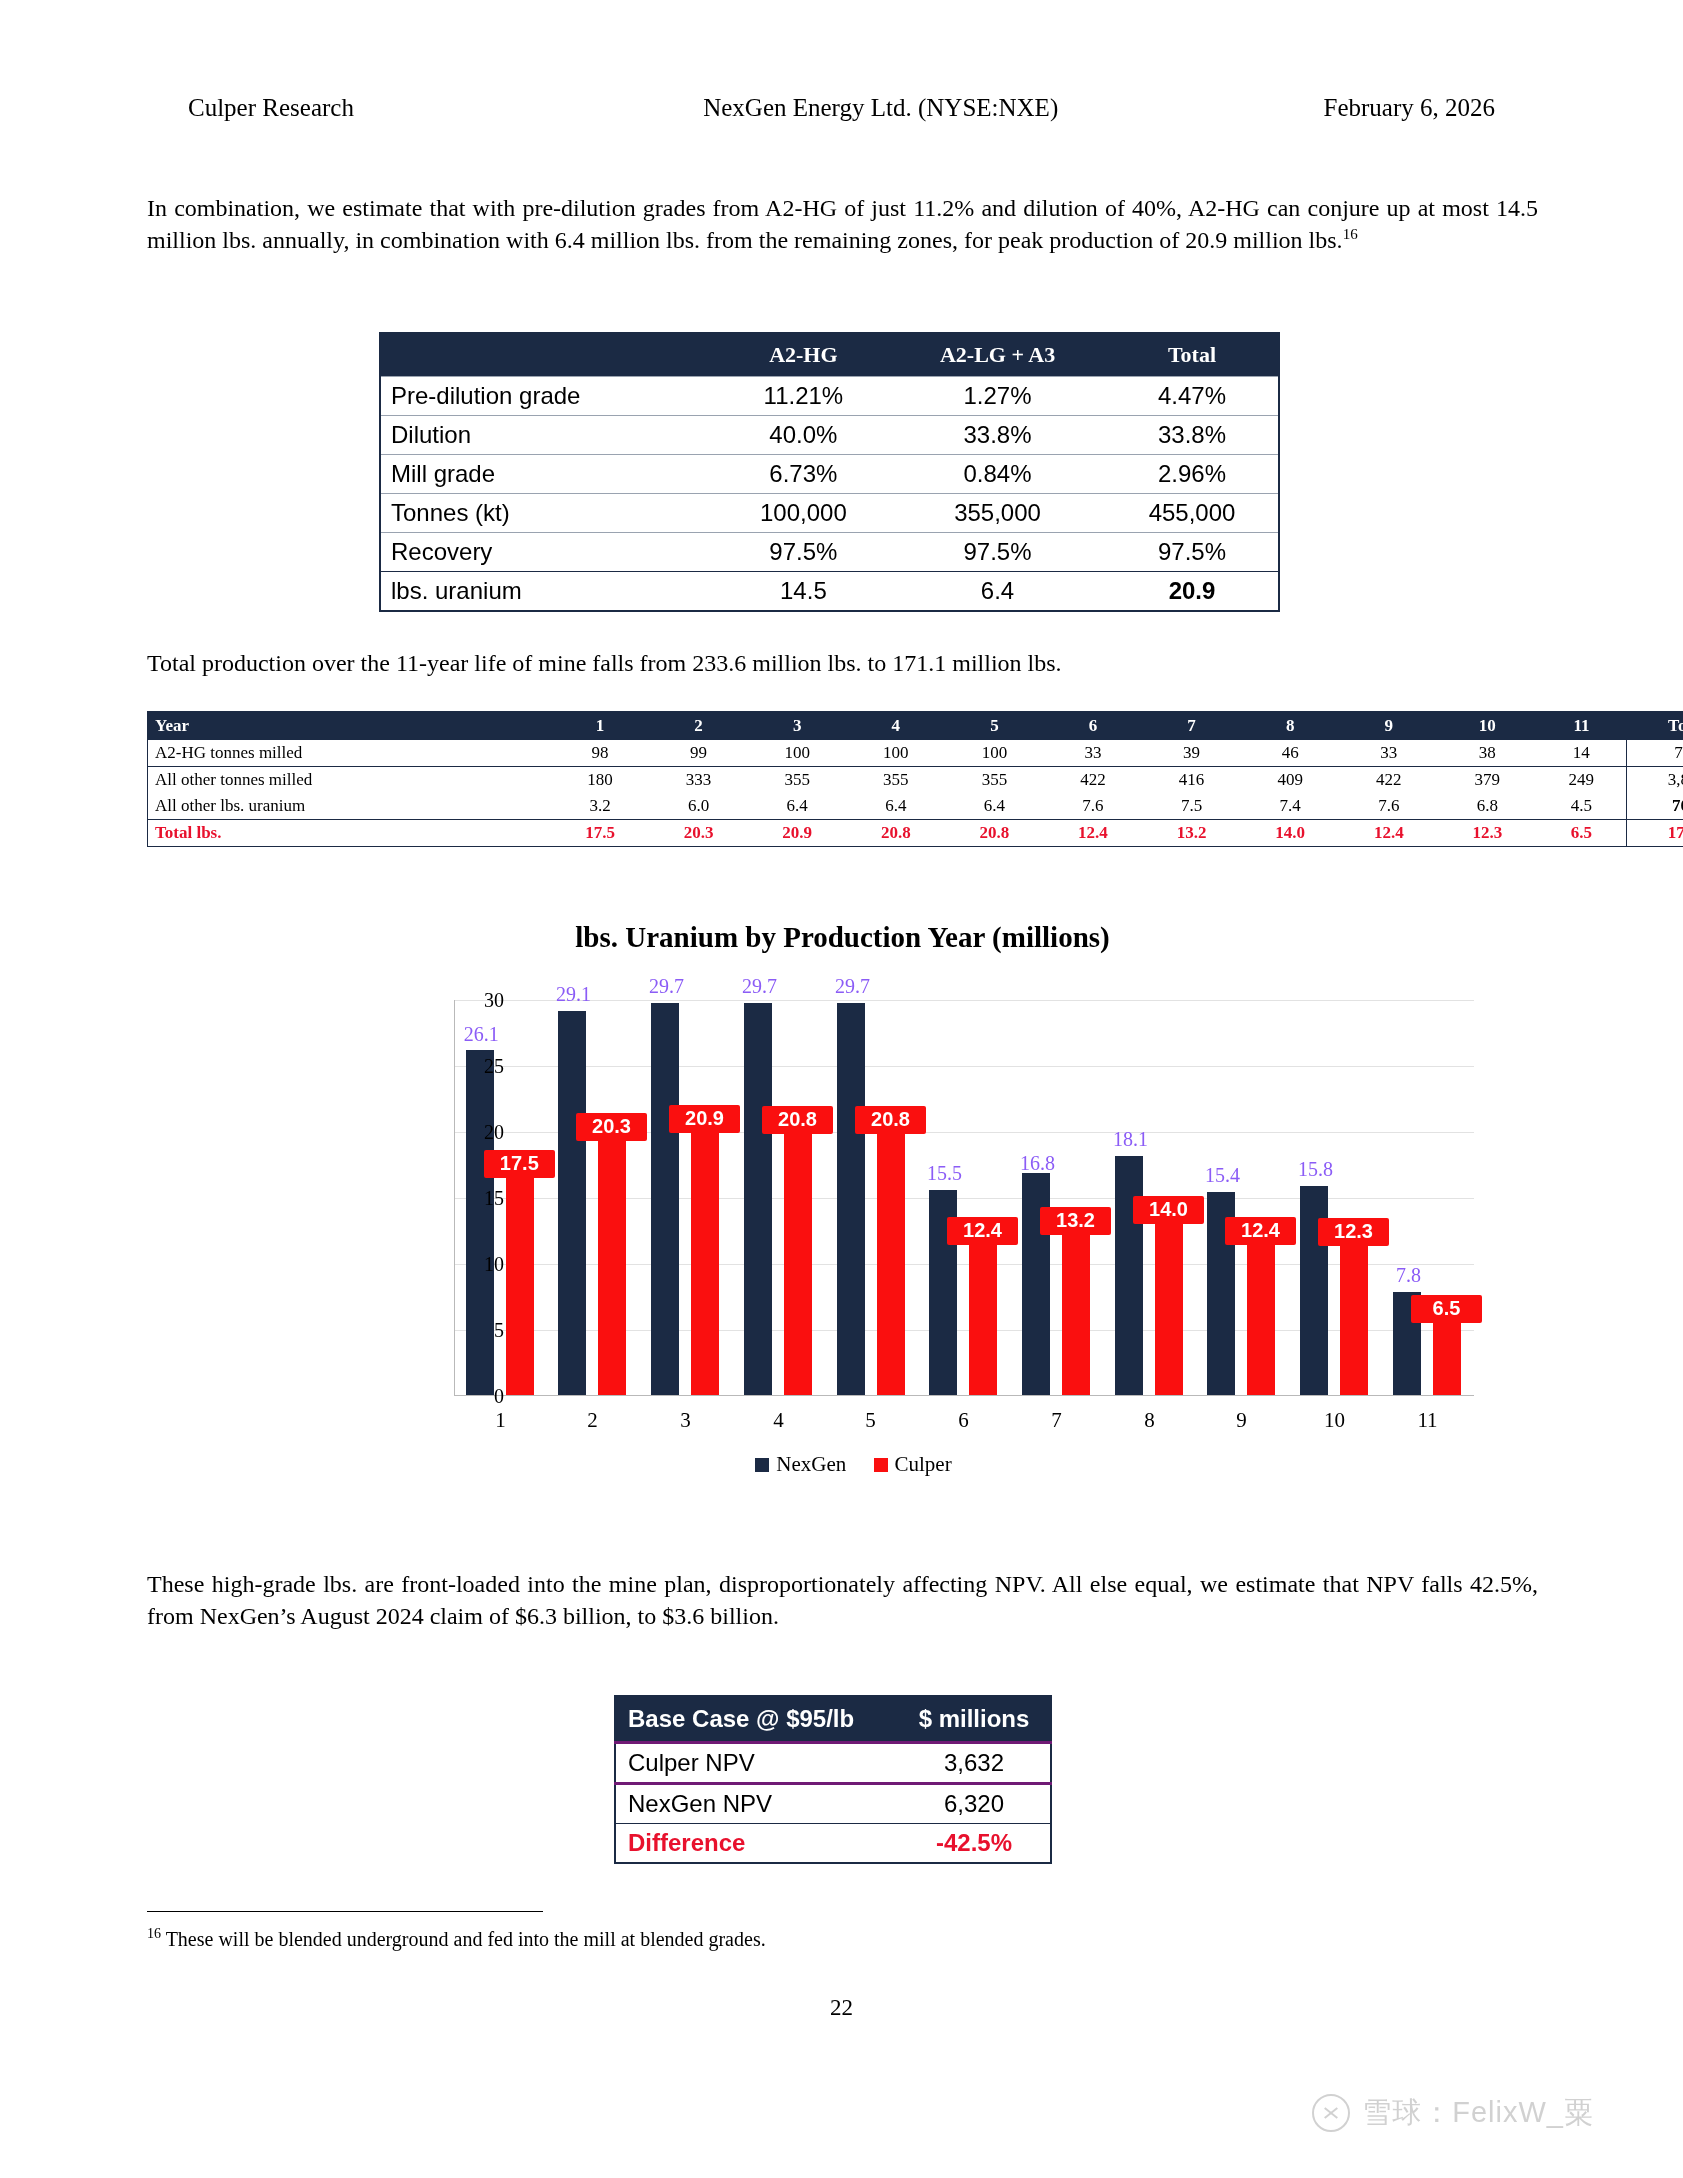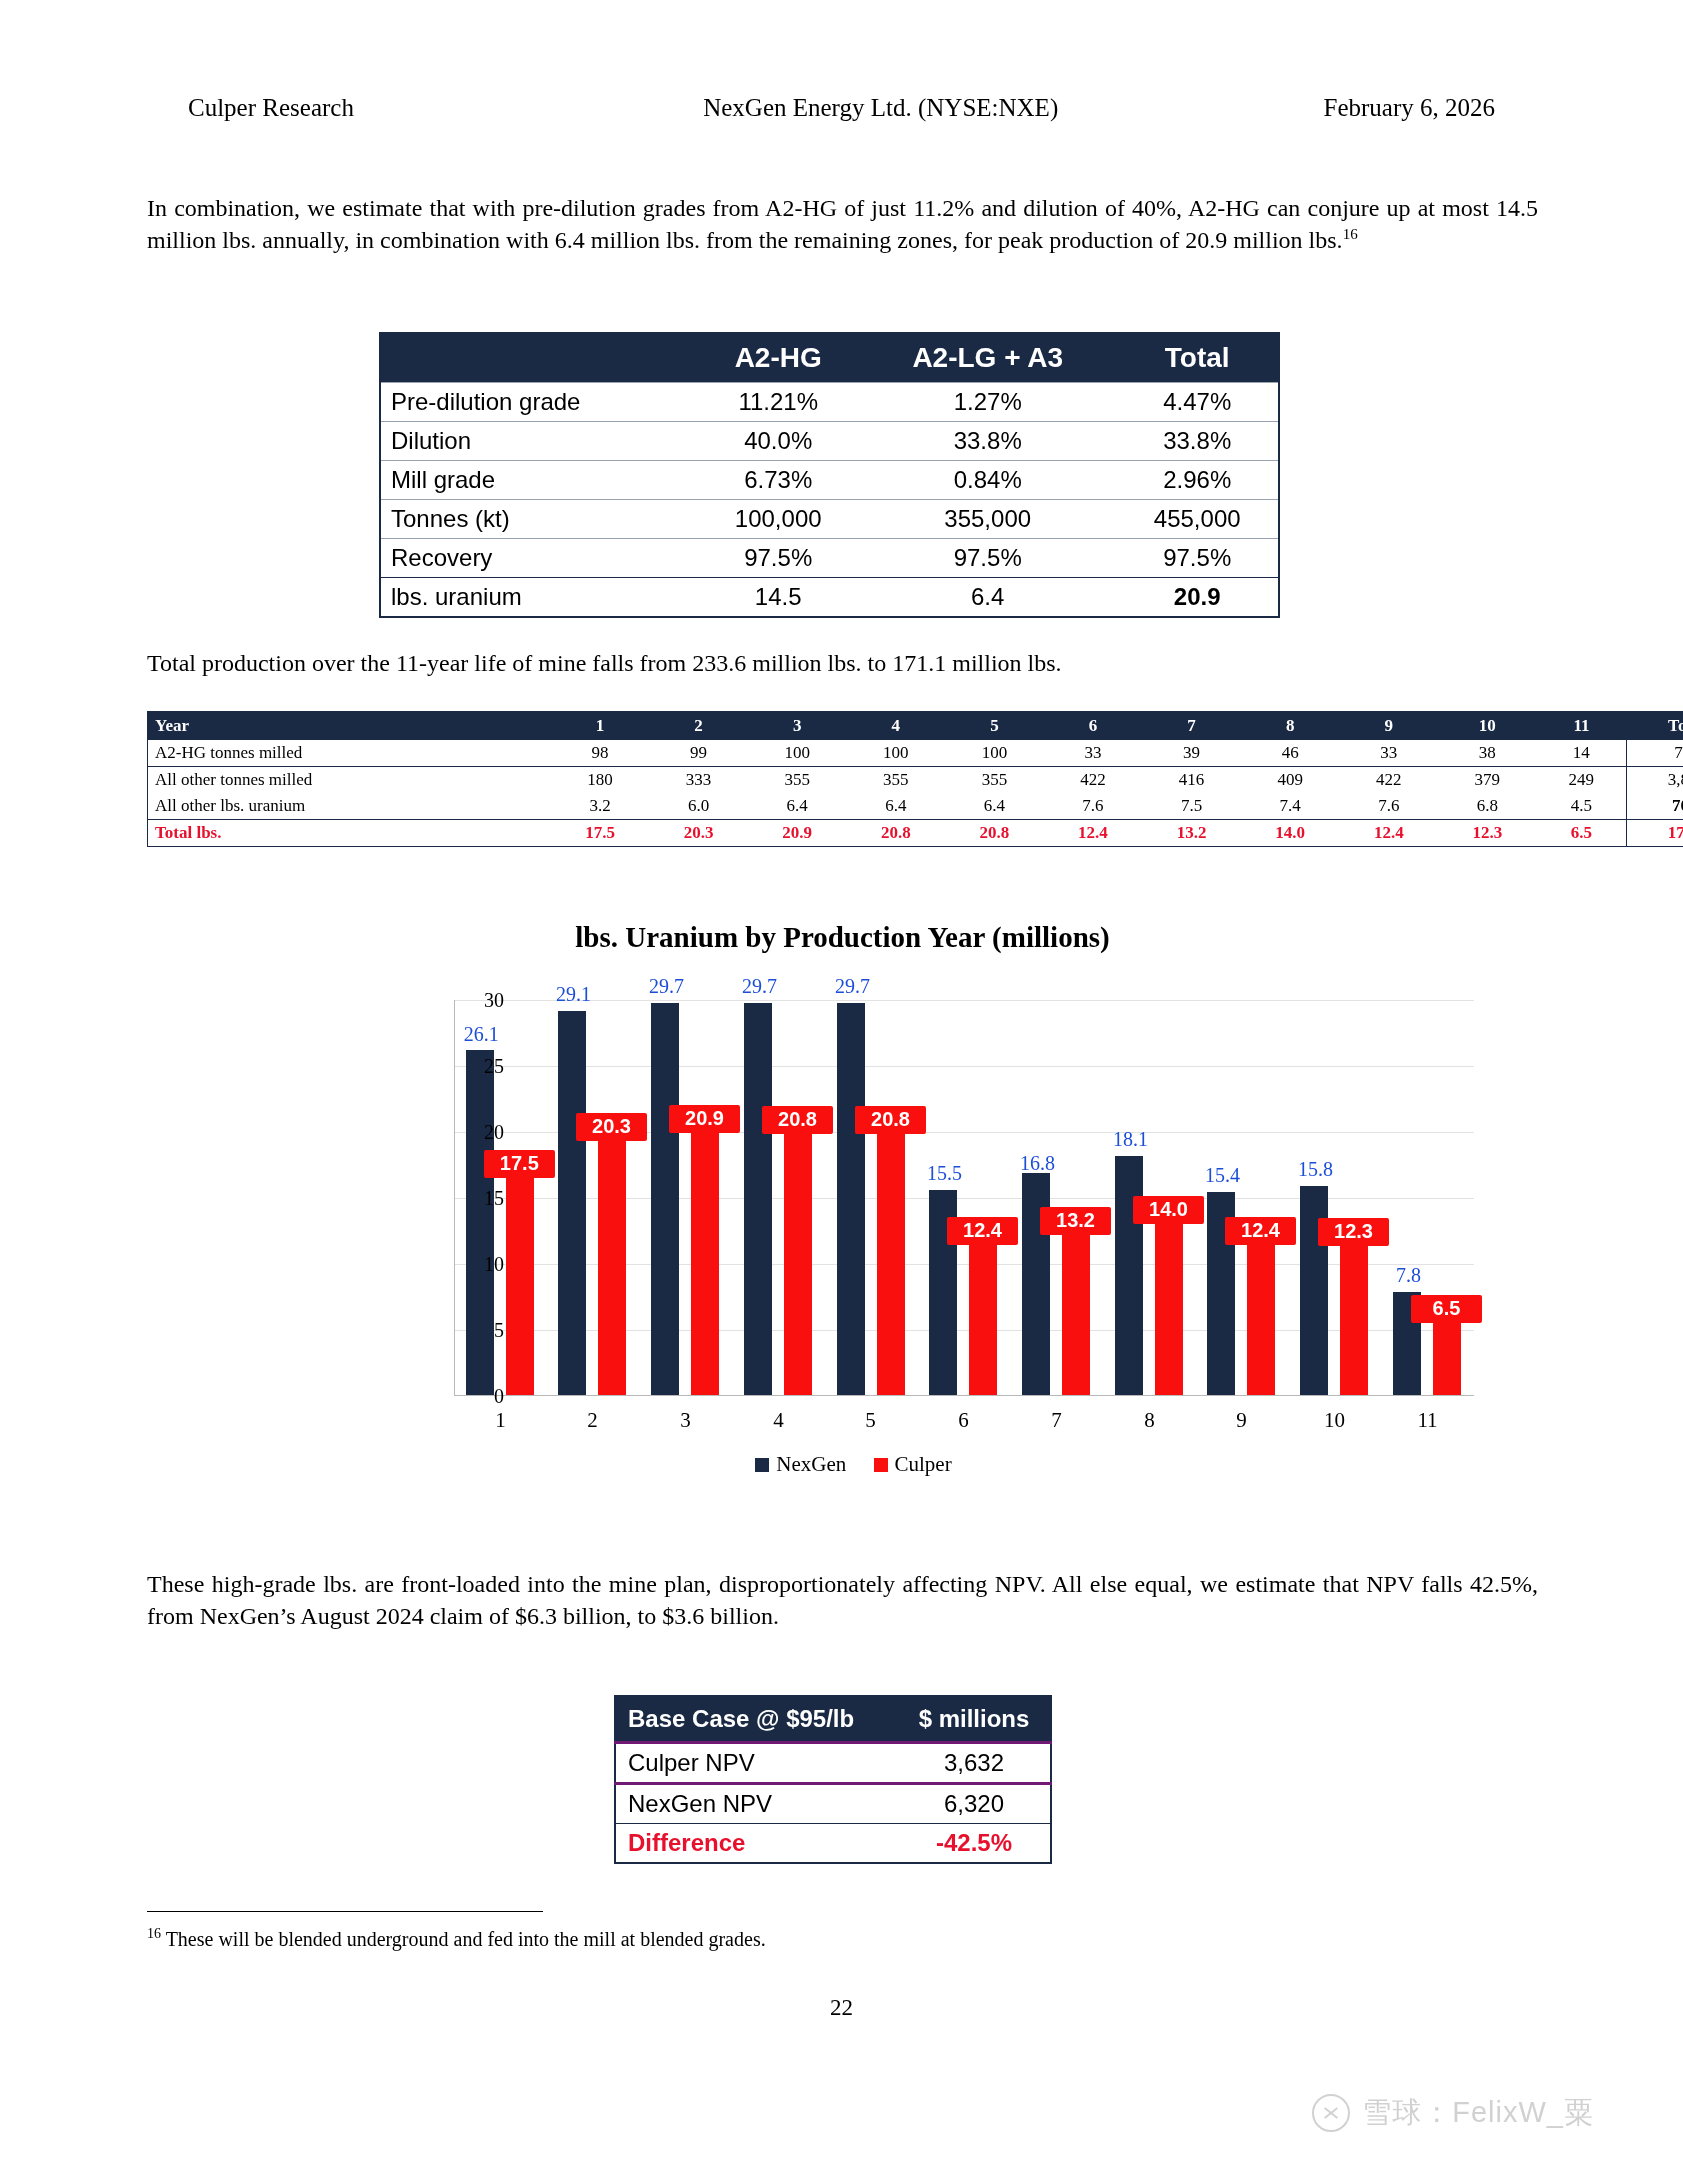--- a/index.html
+++ b/index.html
@@ -62,21 +62,22 @@
     font-family: "Liberation Sans", sans-serif;
     font-size: 24px;
     border: 2px solid #1b2a44;
   }
   #table-grade thead th {
     background: #1b2a44;
     color: #ffffff;
     font-weight: bold;
     padding: 8px 10px;
     text-align: center;
-    font-size: 28px;
+    font-size: 22px;
+    font-family: Liberation Serif, serif;
   }
   #table-grade thead th.lbl { text-align: left; }
   #table-grade tbody td {
     padding: 5px 10px;
     text-align: center;
     border-top: 1px solid #9aa3b0;
   }
   #table-grade tbody td.lbl { text-align: left; }
   #table-grade tbody tr.last td { border-top: 1px solid #1b2a44; }
   #table-grade tbody tr.last td.bold { font-weight: bold; }
@@ -170,21 +171,21 @@
   }
   .bar.nexgen { background: #1b2a44; left: 8px; }
   .bar.culper { background: #fa0f0f; left: 48px; }
   .bl-nexgen {
     position: absolute;
     left: -12px;
     width: 71px;
     text-align: center;
     font-size: 20px;
     font-family: "Liberation Serif", serif;
-    color: #1d4ed8;
+    color: #8b5cf6;
   }
   .bl-culper {
     position: absolute;
     left: 26px;
     width: 71px;
     text-align: center;
     font-size: 20px;
     font-weight: bold;
     font-family: "Liberation Sans", sans-serif;
     color: #ffffff;

